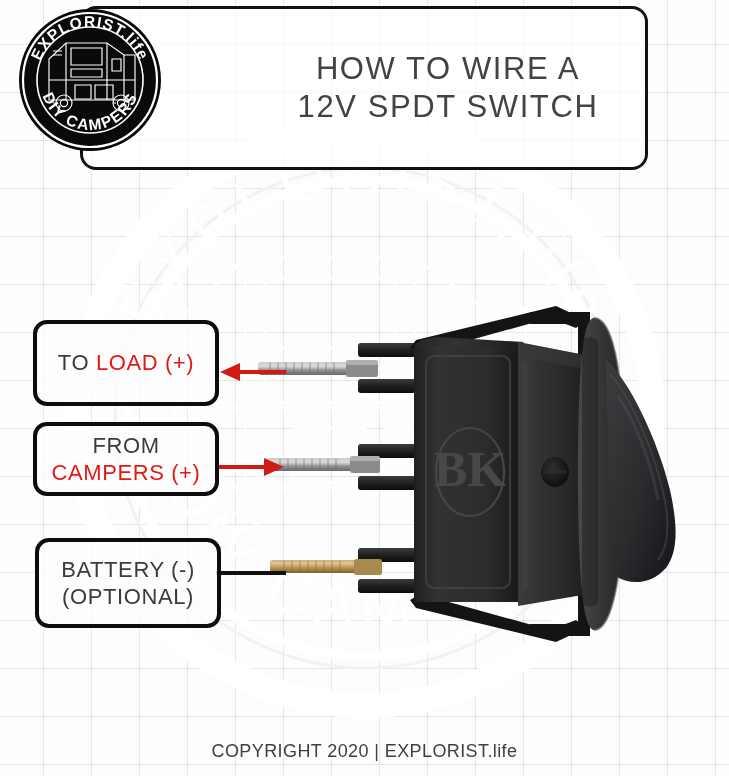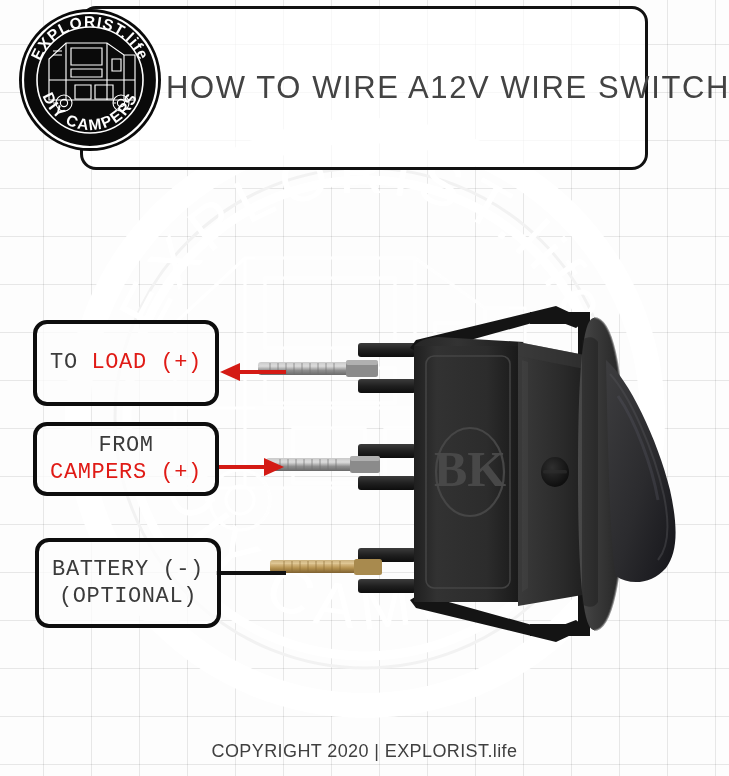--- a/index.html
+++ b/index.html
@@ -53,21 +53,21 @@
   .logo-badge{
     position:absolute;
     left:17px;top:7px;
     width:146px;height:146px;
     z-index:12;
   }
   .logo-badge svg{display:block;width:100%;height:100%;}
   .header-title{
     position:absolute;
     left:176px;top:0;right:8px;bottom:0;
-    display:flex;
+    display:flex;flex-direction:column;
     align-items:center;justify-content:center;
     gap:0;
     z-index:11;
   }
   .header-title .line{
     font-size:31px;
     letter-spacing:1.6px;
     color:#434343;
     font-weight:300;
     white-space:nowrap;
@@ -95,21 +95,20 @@
     align-items:center;justify-content:center;
     box-sizing:border-box;
   }
   .callout .ln{
     font-size:22px;
     letter-spacing:0.6px;
     line-height:1.25;
     color:#3b3b3b;
     white-space:nowrap;
     font-weight:400;
-    font-family:Liberation Mono, monospace;
   }
   .callout .ln .hot{ color:#e01b16; }
   .callout .ln.hot{ color:#e01b16; }
 
   #box-load{ left:33px; top:320px; width:186px; height:86px; }
   #box-batt{ left:33px; top:422px; width:186px; height:74px; }
   #box-neg { left:35px; top:538px; width:186px; height:90px; }
 
   
   .leader{ position:absolute; z-index:13; }
@@ -177,21 +176,21 @@
         <text font-family="Liberation Sans, sans-serif" font-size="62" fill="#ffffff" letter-spacing="9" text-anchor="middle">
           <textPath href="#wm-bot" startOffset="50%">DIY CAMPERS</textPath>
         </text>
       </g>
     </svg>
   </div>
 
   <div class="header-box">
     <div class="header-title">
       <div class="line">HOW TO WIRE A</div>
-      <div class="line">12V WIRE SWITCH</div>
+      <div class="line">12V SPDT SWITCH</div>
     </div>
   </div>
 
   <div class="logo-badge">
     <svg viewBox="0 0 146 146" xmlns="http://www.w3.org/2000/svg">
       <defs>
         <path id="lg-top" d="M 20,73 A 53,53 0 0 1 126,73"></path>
         <path id="lg-bot" d="M 23,73 A 50,50 0 0 0 123,73"></path>
       </defs>
       <circle cx="73" cy="73" r="71" fill="#0a0a0a"></circle>

